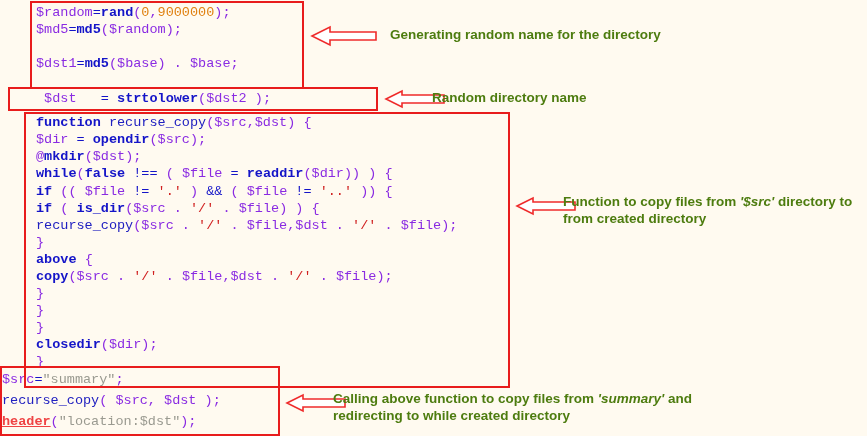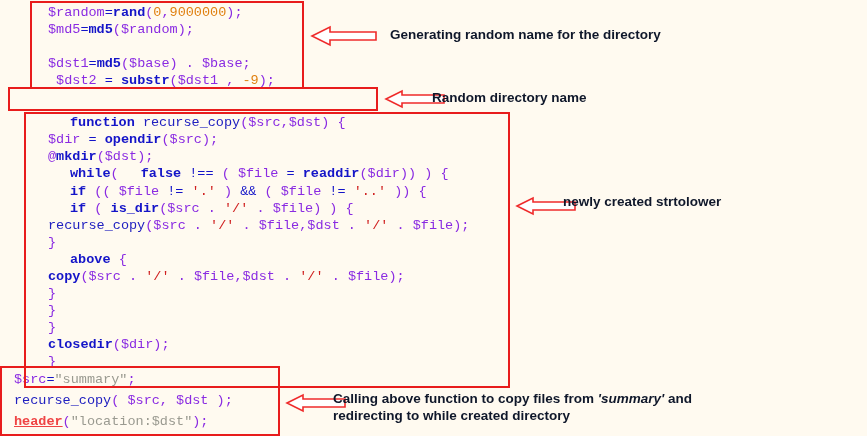--- a/index.html
+++ b/index.html
@@ -12,60 +12,60 @@
     width: 867px;
     height: 436px;
     position: relative;
     overflow: hidden;
     font-family: "Liberation Sans", sans-serif;
   }
 
   
   .code-layer {
     position: absolute;
-    left: 12px;
+    left: 0;
     top: 0;
     width: 728px;
     height: 436px;
   }
 
   .code-line {
     position: absolute;
     font-family: "Liberation Mono", "DejaVu Sans Mono", monospace;
     font-size: 13.5px;
     line-height: 17px;
     white-space: pre;
     color: #3b2fd4;
     letter-spacing: 0px;
   }
 
   
   .t-var   { color: #8a2be2; }           
   .t-fn    { color: #1414c8; font-weight: bold; }  
-  .t-kw    { color: #1414c8; font-weight: bold; margin-left: 22px; }  
+  .t-kw    { color: #1414c8; font-weight: bold; }  
   .t-num   { color: #e08010; }           
   .t-str   { color: #d02020; }           
   .t-str2  { color: #9a9a90; }           
   .t-punct { color: #8a2be2; }           
   .t-op    { color: #1414c8; }           
   .t-plain { color: #2020c0; }
   .t-link  { color: #ef4444; font-weight: bold; text-decoration: underline; }
 
   
   .red-box {
     position: absolute;
     border: 2px solid #e81c1c;
     box-sizing: border-box;
     pointer-events: none;
   }
 
   
   .annotation {
     position: absolute;
-    color: #0f172a;
+    color: #4d7c0f;
     font-weight: bold;
     font-size: 13.5px;
     line-height: 17px;
     font-family: "Liberation Sans", sans-serif;
     white-space: nowrap;
   }
   .annotation .em {
     font-style: italic;
     font-weight: bold;
   }
@@ -76,22 +76,22 @@
   }
 </style>
 </head>
 <body>
 
 <div class="code-layer">
 
   <div class="code-line" style="left:36px; top:4px;"><span class="t-var">$random</span><span class="t-op">=</span><span class="t-fn">rand</span><span class="t-punct">(</span><span class="t-num">0</span><span class="t-punct">,</span><span class="t-num">9000000</span><span class="t-punct">);</span></div>
   <div class="code-line" style="left:36px; top:21px;"><span class="t-var">$md5</span><span class="t-op">=</span><span class="t-fn">md5</span><span class="t-punct">(</span><span class="t-var">$random</span><span class="t-punct">);</span></div>
   <div class="code-line" style="left:36px; top:55px;"><span class="t-var">$dst1</span><span class="t-op">=</span><span class="t-fn">md5</span><span class="t-punct">(</span><span class="t-var">$base</span><span class="t-punct">)</span> <span class="t-punct">.</span> <span class="t-var">$base</span><span class="t-punct">;</span></div>
-  <div class="code-line" style="left:36px; top:72px;"> <span class="t-var">$dst2</span> <span class="t-op">=</span> <span class="t-fn">substr</span><span class="t-punct">(</span><span class="t-var">$dst1</span> <span class="t-punct">,</span> <span class="t-num">-9</span><span class="t-punct">);</span></div>
 
+  <div class="code-line" style="left:36px; top:90px;"> <span class="t-var">$dst</span>   <span class="t-op">=</span> <span class="t-fn">strtolower</span><span class="t-punct">(</span><span class="t-var">$dst2</span> <span class="t-punct">);</span></div>
 
   <div class="code-line" style="left:36px; top:114px;"><span class="t-kw">function</span> <span class="t-plain">recurse_copy</span><span class="t-punct">(</span><span class="t-var">$src</span><span class="t-punct">,</span><span class="t-var">$dst</span><span class="t-punct">)</span> <span class="t-punct">{</span></div>
   <div class="code-line" style="left:36px; top:131px;"><span class="t-var">$dir</span> <span class="t-op">=</span> <span class="t-fn">opendir</span><span class="t-punct">(</span><span class="t-var">$src</span><span class="t-punct">);</span></div>
   <div class="code-line" style="left:36px; top:148px;"><span class="t-punct">@</span><span class="t-fn">mkdir</span><span class="t-punct">(</span><span class="t-var">$dst</span><span class="t-punct">);</span></div>
   <div class="code-line" style="left:36px; top:165px;"><span class="t-kw">while</span><span class="t-punct">(</span><span class="t-kw">false</span> <span class="t-op">!==</span> <span class="t-punct">(</span> <span class="t-var">$file</span> <span class="t-op">=</span> <span class="t-fn">readdir</span><span class="t-punct">(</span><span class="t-var">$dir</span><span class="t-punct">))</span> <span class="t-punct">)</span> <span class="t-punct">{</span></div>
   <div class="code-line" style="left:36px; top:183px;"><span class="t-kw">if</span> <span class="t-punct">((</span> <span class="t-var">$file</span> <span class="t-op">!=</span> <span class="t-str">'.'</span> <span class="t-punct">)</span> <span class="t-op">&amp;&amp;</span> <span class="t-punct">(</span> <span class="t-var">$file</span> <span class="t-op">!=</span> <span class="t-str">'..'</span> <span class="t-punct">))</span> <span class="t-punct">{</span></div>
   <div class="code-line" style="left:36px; top:200px;"><span class="t-kw">if</span> <span class="t-punct">(</span> <span class="t-fn">is_dir</span><span class="t-punct">(</span><span class="t-var">$src</span> <span class="t-punct">.</span> <span class="t-str">'/'</span> <span class="t-punct">.</span> <span class="t-var">$file</span><span class="t-punct">)</span> <span class="t-punct">)</span> <span class="t-punct">{</span></div>
   <div class="code-line" style="left:36px; top:217px;"><span class="t-plain">recurse_copy</span><span class="t-punct">(</span><span class="t-var">$src</span> <span class="t-punct">.</span> <span class="t-str">'/'</span> <span class="t-punct">.</span> <span class="t-var">$file</span><span class="t-punct">,</span><span class="t-var">$dst</span> <span class="t-punct">.</span> <span class="t-str">'/'</span> <span class="t-punct">.</span> <span class="t-var">$file</span><span class="t-punct">);</span></div>
   <div class="code-line" style="left:36px; top:234px;"><span class="t-punct">}</span></div>
   <div class="code-line" style="left:36px; top:251px;"><span class="t-kw">above</span> <span class="t-punct">{</span></div>
@@ -124,21 +124,22 @@
   <polygon points="2,11 18,3 18,7 60,7 60,15 18,15 18,19" fill="#ffffff" stroke="#ef2b2b" stroke-width="1.6" stroke-linejoin="miter"></polygon>
 </svg>
 <div class="annotation" style="left:432px; top:89px;text-align:right;">
   <span>Random directory name</span><span class="em"></span><span></span>
 </div>
 
 <svg class="arrow-left" style="left:515px; top:195px;" width="62" height="22" viewBox="0 0 62 22">
   <polygon points="2,11 18,3 18,7 60,7 60,15 18,15 18,19" fill="#ffffff" stroke="#ef2b2b" stroke-width="1.6" stroke-linejoin="miter"></polygon>
 </svg>
 <div class="annotation" style="left:563px; top:193px;">
-  <div>newly created strtolower</div>
+  <div><span>Function to copy files from </span><span class="em">'$src'</span><span> directory to</span></div>
+  <div>from created directory</div>
 </div>
 
 <svg class="arrow-left" style="left:285px; top:392px;" width="62" height="22" viewBox="0 0 62 22">
   <polygon points="2,11 18,3 18,7 60,7 60,15 18,15 18,19" fill="#ffffff" stroke="#ef2b2b" stroke-width="1.6" stroke-linejoin="miter"></polygon>
 </svg>
 <div class="annotation" style="left:333px; top:390px;">
   <div><span>Calling above function to copy files from </span><span class="em">'summary'</span><span> and</span></div>
   <div>redirecting to while created directory</div>
 </div>
 

